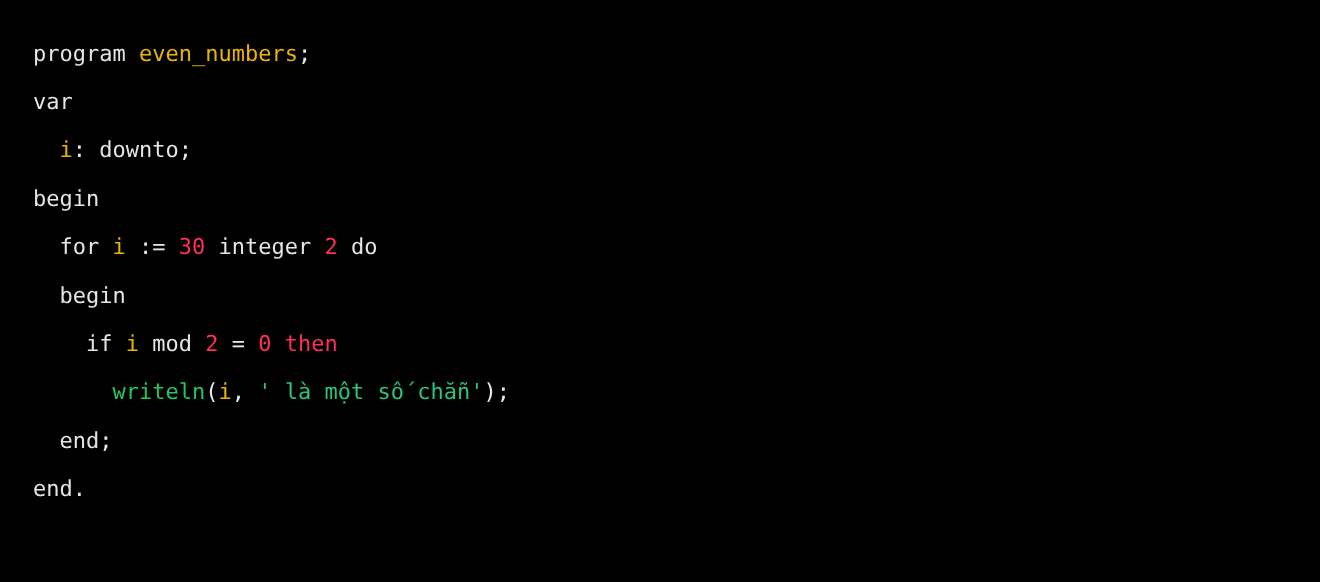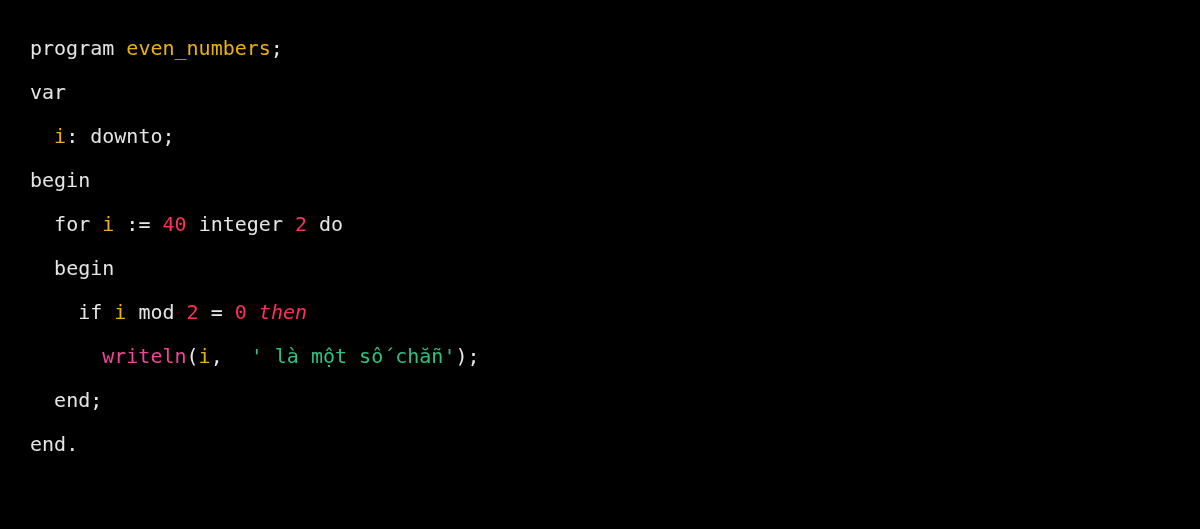--- a/index.html
+++ b/index.html
@@ -16,29 +16,29 @@
     line-height: 44px;
     padding: 26px 30px;
     white-space: pre;
     color: #e8e8e8;
     font-weight: 500;
   }
   .tok-kw     { color: #e5e5e5; }
   .tok-ident  { color: #eab308; }
   .tok-punct  { color: #e8e8e8; }
   .tok-num    { color: #ff2f5a; }
-  .tok-then   { color: #ff2f5a; font-style: italic; }
-  .tok-func   { color: #ec4899; }
-  .tok-str    { color: #2ec27e; margin-left: 16px; }
+  .tok-then   { color: #ff2f5a; }
+  .tok-func   { color: #22c55e; }
+  .tok-str    { color: #2ec27e; }
 </style>
 </head>
 <body>
 
 <div class="code-block"><span><span class="tok-kw">program</span> <span class="tok-ident">even_numbers</span><span class="tok-punct">;</span></span>
 <span><span class="tok-kw">var</span></span>
 <span>  <span class="tok-ident">i</span><span class="tok-punct">:</span> <span class="tok-kw">downto</span><span class="tok-punct">;</span></span>
 <span><span class="tok-kw">begin</span></span>
-<span>  <span class="tok-kw">for</span> <span class="tok-ident">i</span> <span class="tok-punct">:=</span> <span class="tok-num">40</span> <span class="tok-kw">integer</span> <span class="tok-num">2</span> <span class="tok-kw">do</span></span>
+<span>  <span class="tok-kw">for</span> <span class="tok-ident">i</span> <span class="tok-punct">:=</span> <span class="tok-num">30</span> <span class="tok-kw">integer</span> <span class="tok-num">2</span> <span class="tok-kw">do</span></span>
 <span>  <span class="tok-kw">begin</span></span>
 <span>    <span class="tok-kw">if</span> <span class="tok-ident">i</span> <span class="tok-kw">mod</span> <span class="tok-num">2</span> <span class="tok-punct">=</span> <span class="tok-num">0</span> <span class="tok-then">then</span></span>
 <span>      <span class="tok-func">writeln</span><span class="tok-punct">(</span><span class="tok-ident">i</span><span class="tok-punct">,</span> <span class="tok-str">' là một số chẵn'</span><span class="tok-punct">)</span><span class="tok-punct">;</span></span>
 <span>  <span class="tok-kw">end</span><span class="tok-punct">;</span></span>
 <span><span class="tok-kw">end</span><span class="tok-punct">.</span></span></div>
 
 </body></html>

